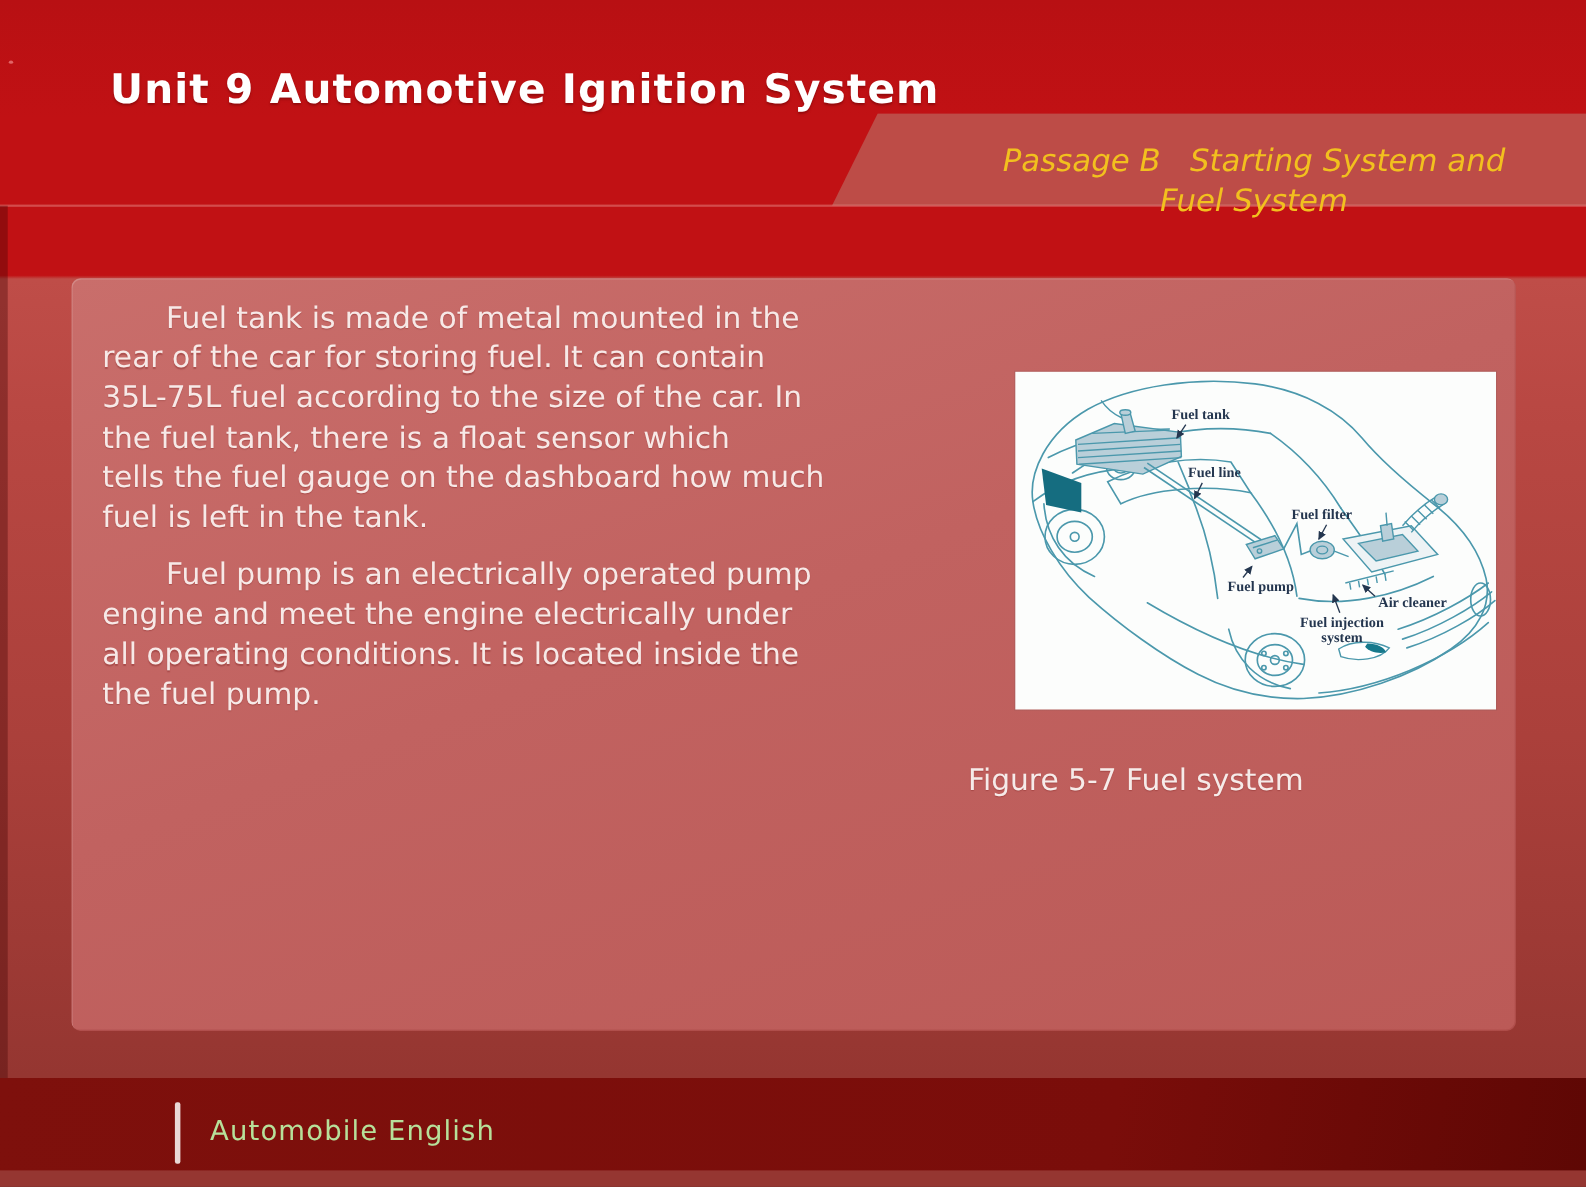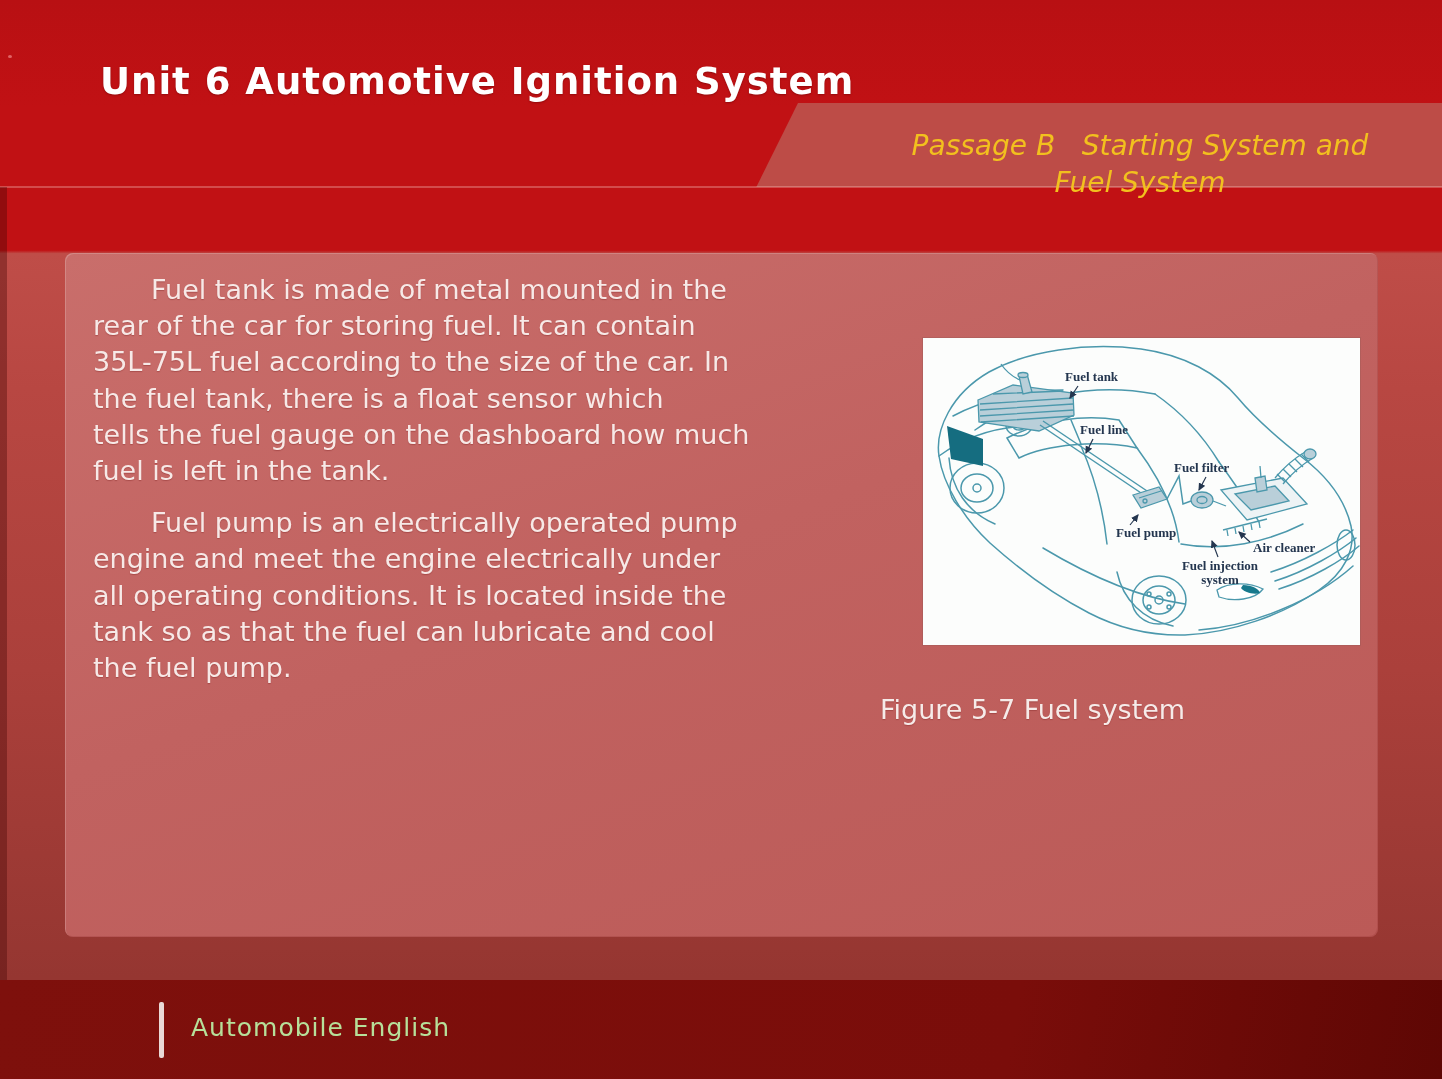--- a/index.html
+++ b/index.html
@@ -63,21 +63,21 @@
     box-shadow:0 0 0 1px rgba(150,90,85,0.35);
     margin-top:25px;
   }
   .figure-box svg{display:block;width:437px;height:307px;}
   .caption{
     position:absolute;left:880px;top:694px;width:470px;
     text-align:left;font-size:27px;color:#f6ebe9;white-space:pre;
     text-shadow:0 1px 1px rgba(120,30,30,0.35);
   }
   .footer-band{
-    position:absolute;left:0;top:980px;width:1442px;height:99px;
+    position:absolute;left:0;top:980px;width:1442px;height:84px;
     background:linear-gradient(100deg,#7e100c 0%,#7a0d0a 70%,#5e0704 100%);
   }
   .footer-bar{
     position:absolute;left:159px;top:22px;width:5px;height:56px;
     background:#ead8d6;border-radius:2px;
   }
   .footer-text{
     position:absolute;left:191px;top:33px;
     font-size:25px;color:#b7e09a;letter-spacing:1px;white-space:pre;
   }
@@ -89,40 +89,39 @@
 </head>
 <body>
 
 <div class="slide">
 
   <div class="banner"></div>
   <div class="hline"></div>
   <div class="leftstrip"></div>
   <div class="speck"></div>
 
-  <div class="title">Unit 6 Automotive Ignition System</div>
+  <div class="title">Unit 9 Automotive Ignition System</div>
 
   <div class="subtitle">
     <div class="sub-line">Passage B   Starting System and</div>
     <div class="sub-line">Fuel System</div>
   </div>
 
   <div class="panel"></div>
 
   <div class="bodytext">
     <div class="line indent">Fuel tank is made of metal mounted in the</div>
     <div class="line">rear of the car for storing fuel. It can contain</div>
     <div class="line">35L-75L fuel according to the size of the car. In</div>
     <div class="line">the fuel tank, there is a float sensor which</div>
     <div class="line">tells the fuel gauge on the dashboard how much</div>
     <div class="line">fuel is left in the tank.</div>
     <div class="line indent para2">Fuel pump is an electrically operated pump</div>
     <div class="line">engine and meet the engine electrically under</div>
     <div class="line">all operating conditions. It is located inside the</div>
-    <div class="line">tank so as that the fuel can lubricate and cool</div>
     <div class="line">the fuel pump.</div>
   </div>
 
   <div class="figure-box">
     <svg viewBox="0 0 437 307">
       <defs>
         <marker id="ah" markerWidth="7" markerHeight="7" refX="5.5" refY="3" orient="auto">
           <path d="M0,0 L6.5,3 L0,6 Z" fill="#24364f"></path>
         </marker>
       </defs>

